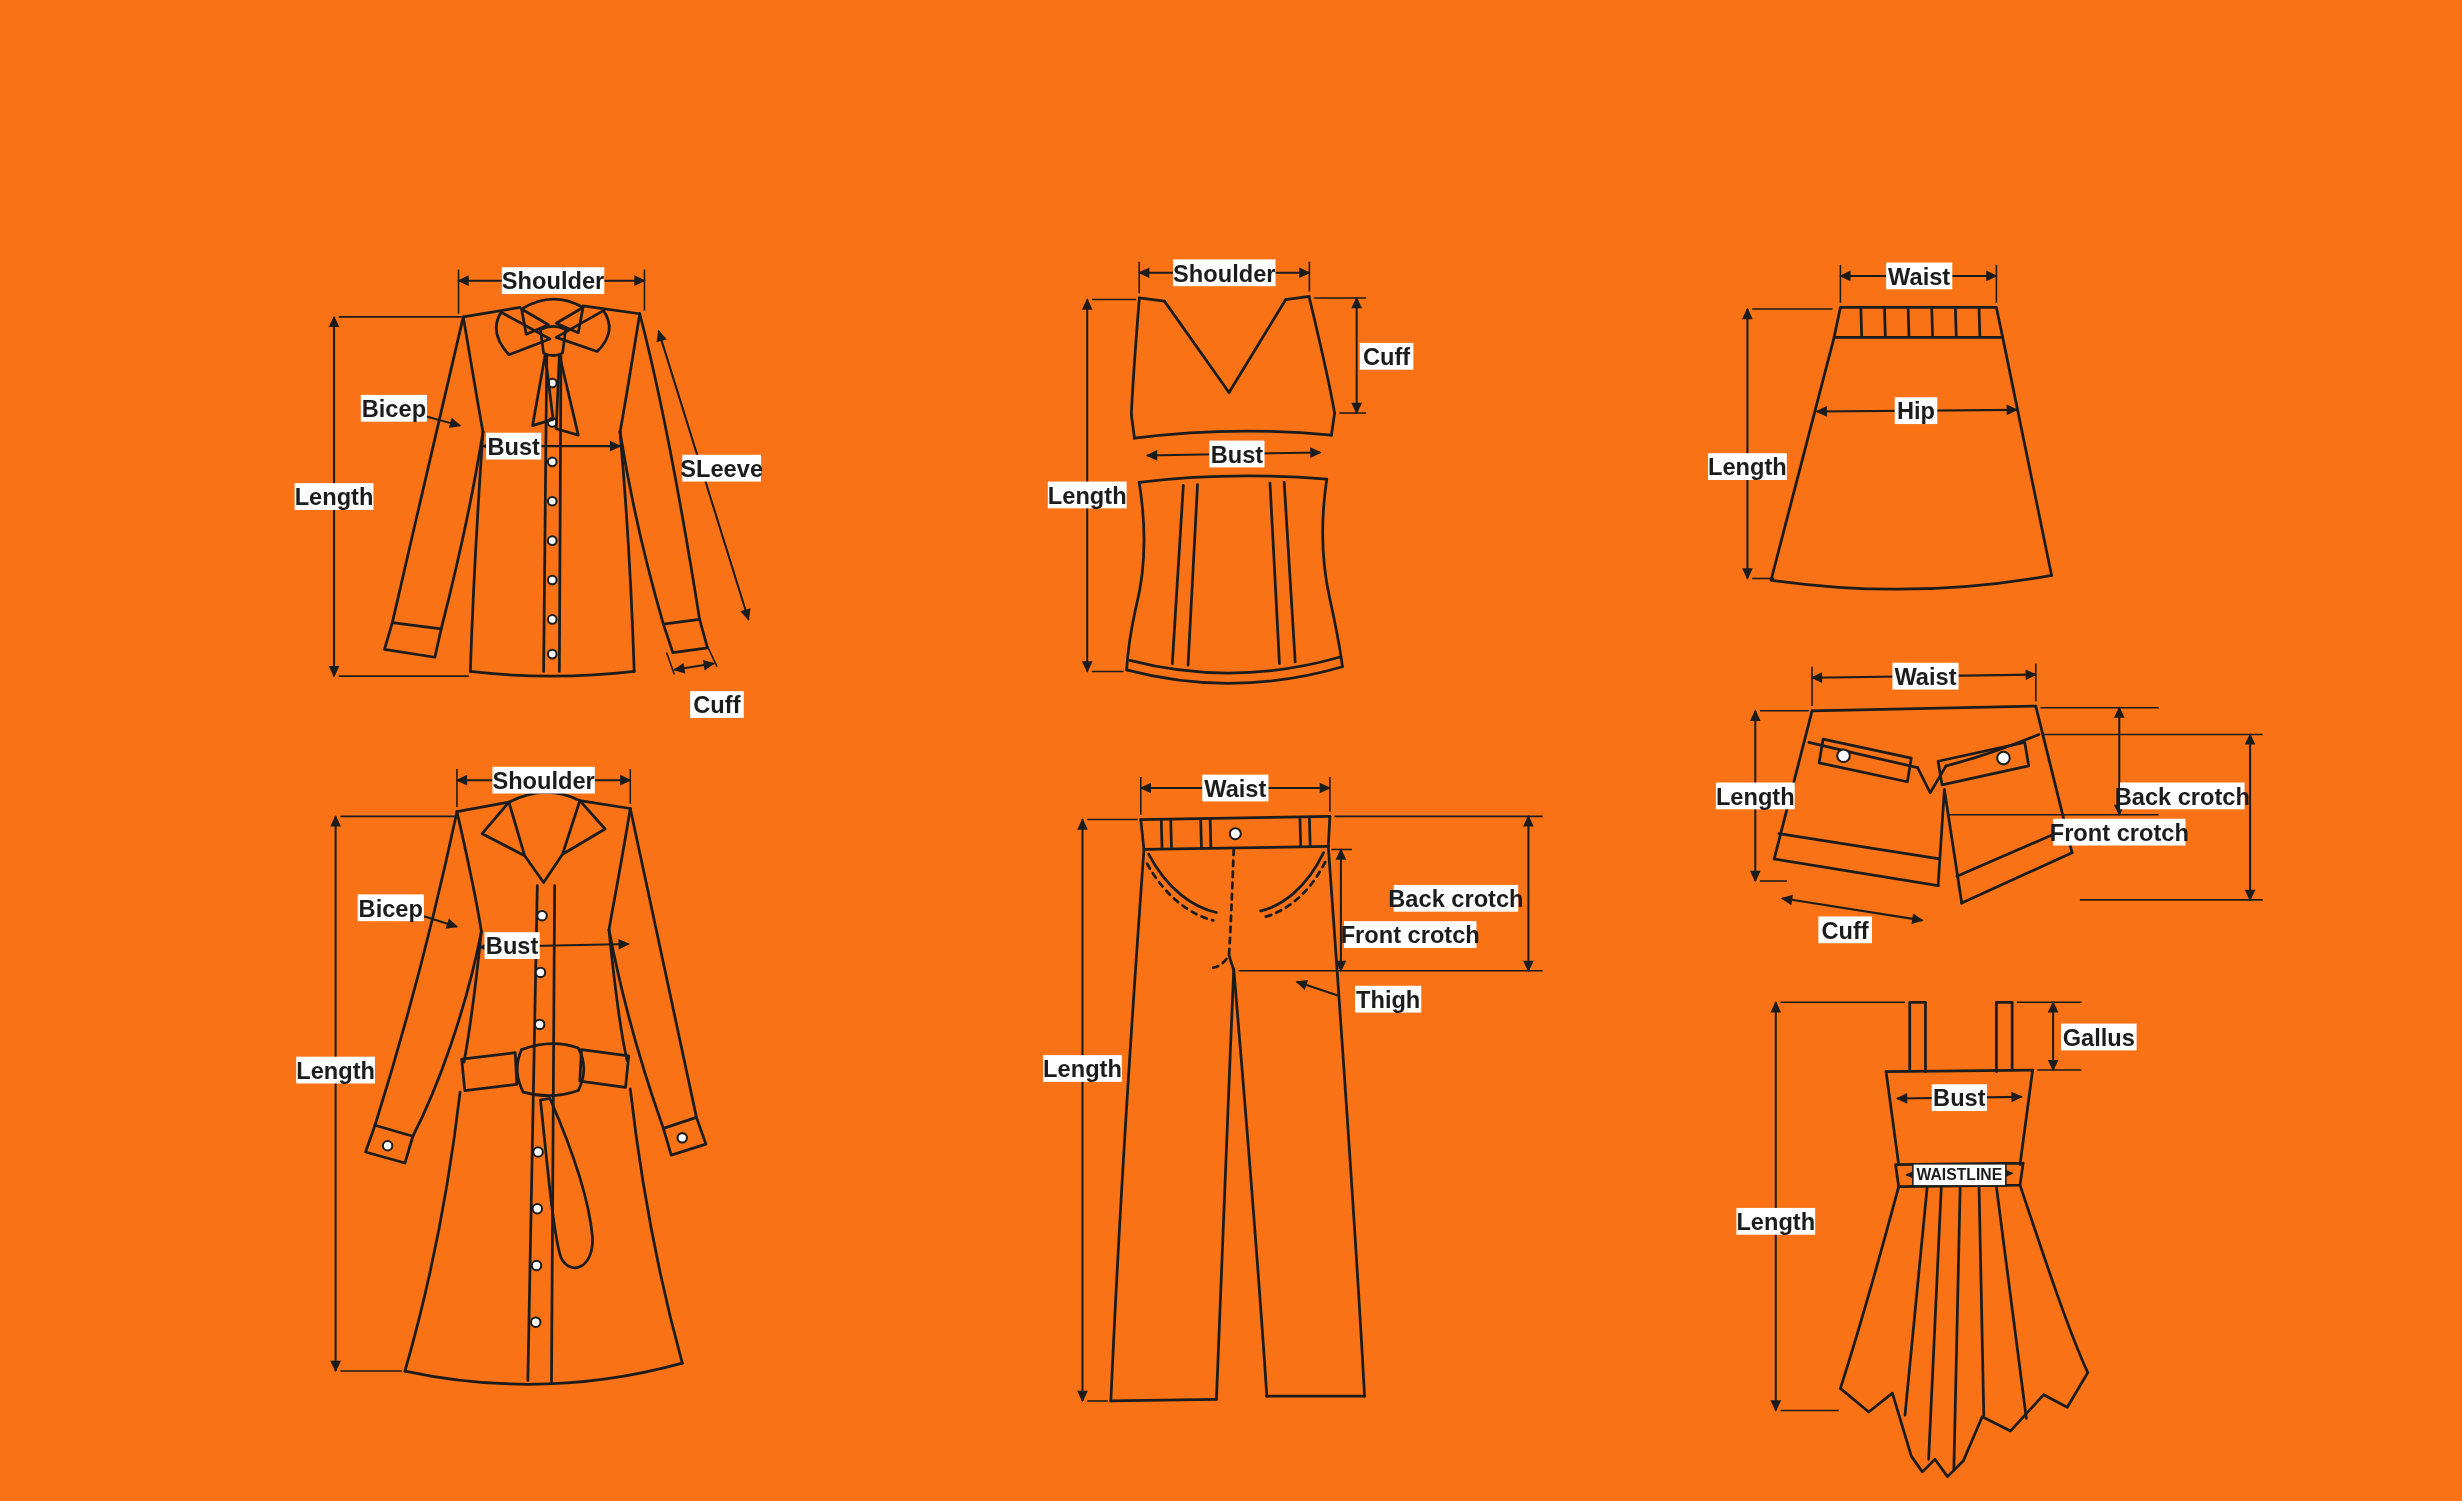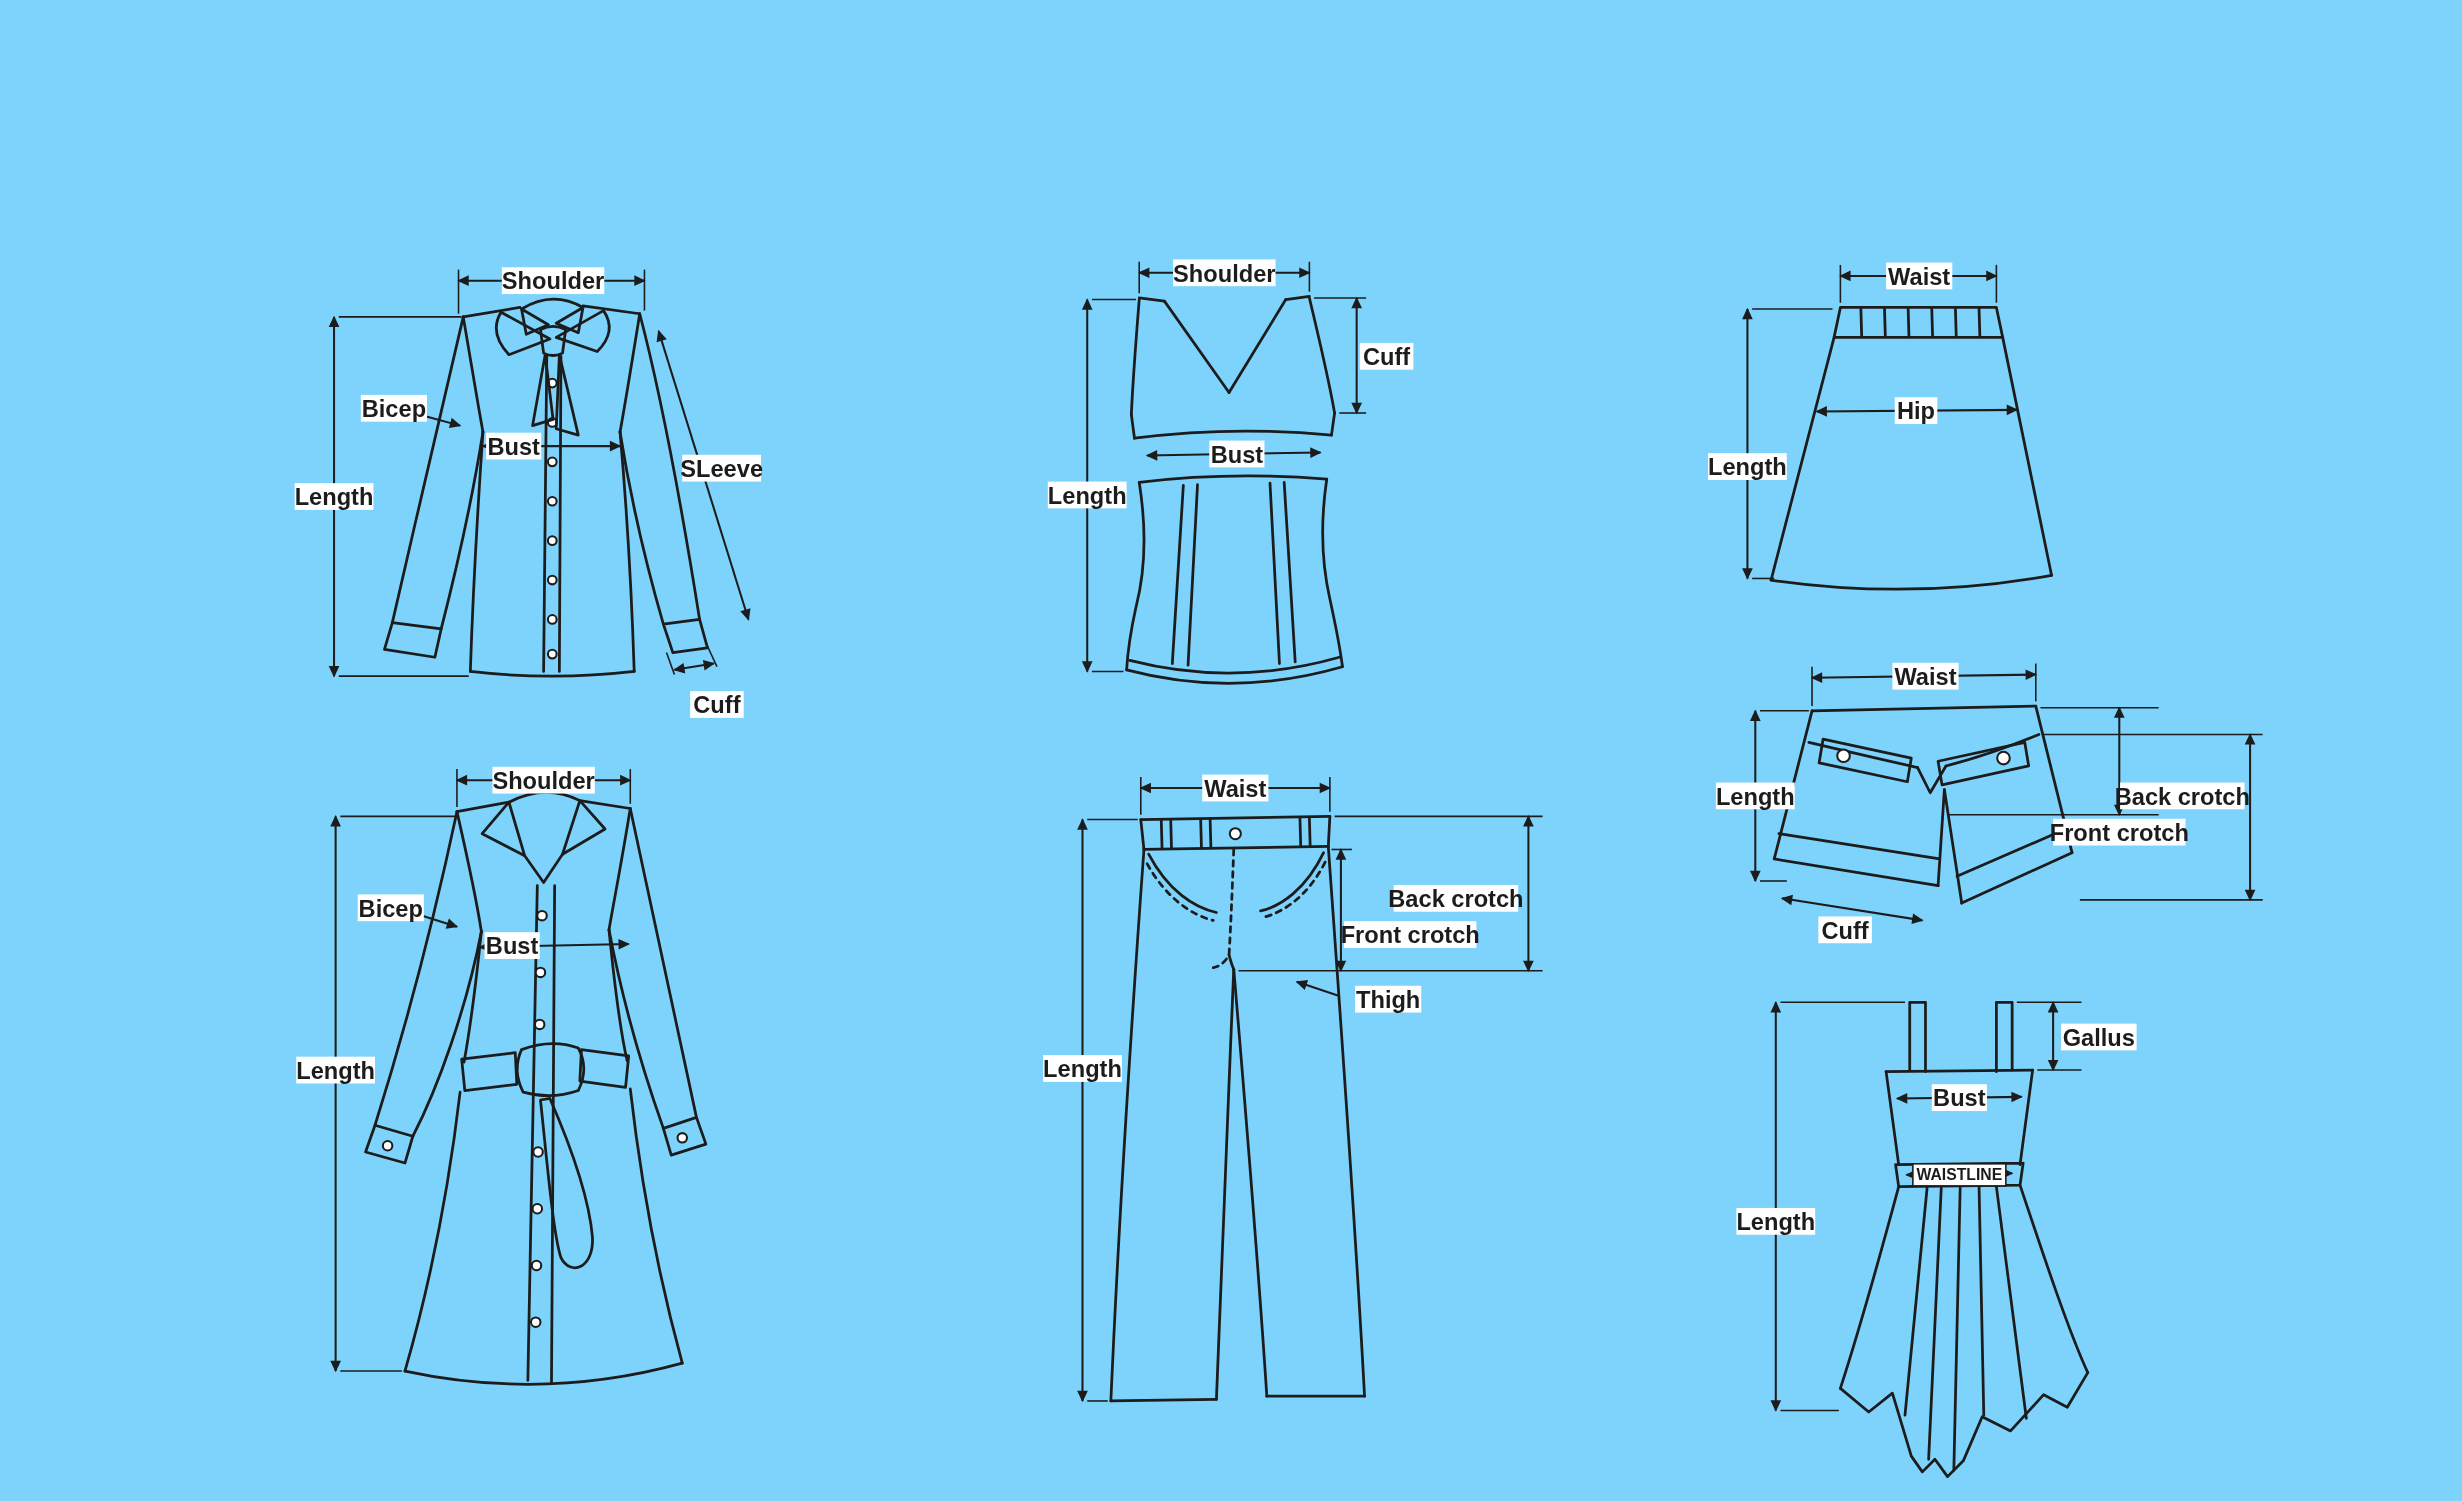--- a/index.html
+++ b/index.html
@@ -1,17 +1,17 @@
 <!DOCTYPE html>
 <html style="font-size:12.6px"><head>
 <meta charset="utf-8">
 <title>Garment Measurement Guide</title>
 <style>
   html,body { margin:0; padding:0; background:#ffffff; }
-  .canvas { position:relative; width:2462px; height:1502px; background:#7dd3fc; overflow:hidden; }
+  .canvas { position:relative; width:2462px; height:1502px; background:#f97316; overflow:hidden; }
   svg { display:block; }
   .outline path, .outline line, path.outline, line.outline {
     fill:none; stroke:#1c1c1c; stroke-width:3.5; stroke-linejoin:round; stroke-linecap:round;
   }
   .outline { fill:none; stroke:#1c1c1c; stroke-width:3.5; stroke-linejoin:round; stroke-linecap:round; }
   .fillw { fill:#ffffff; }
   .dot  { fill:#ffffff; stroke:#1c1c1c; stroke-width:2.6; }
   .ext  { fill:none; stroke:#1c1c1c; stroke-width:2; stroke-linecap:butt; }
   .dim  { fill:none; stroke:#1c1c1c; stroke-width:2.6; }
   .dashed { fill:none; stroke:#1c1c1c; stroke-width:2.2; stroke-dasharray:7 7; }

